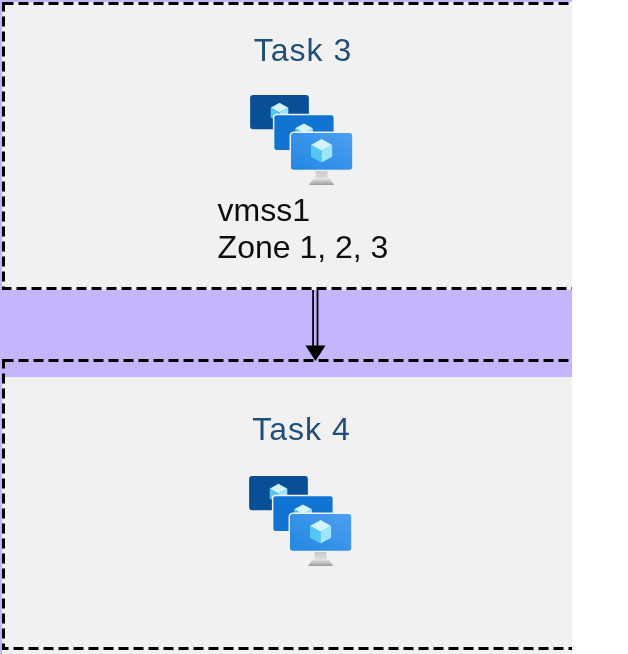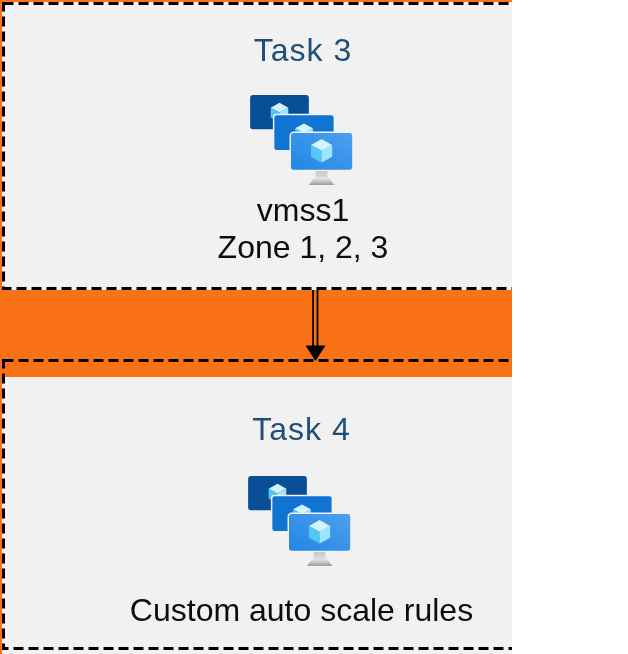--- a/index.html
+++ b/index.html
@@ -5,41 +5,41 @@
   :root{
     --box-fill:#f1f1f1; --box-border:#000000; --title:#1f4e79; --body-text:#0d0d0d;
     --arrow:#000000;
     --icon-back-screen:#084f98; --icon-middle-screen:#1173d2;
     --icon-front-start:#2186e2; --icon-front-end:#4fa0f0;
     --cube-top:#d2f4ff; --cube-left:#53c8f2; --cube-right:#9fe5ff;
   }
   *{margin:0;padding:0;box-sizing:border-box;}
   html,body{background:#ffffff;}
   body{font-family:"Liberation Sans",sans-serif;}
-  .canvas{position:relative;width:512px;height:654px;background:#f97316;overflow:hidden;}
+  .canvas{position:relative;width:572px;height:654px;background:#c4b5fd;overflow:hidden;}
   .task-box{
     position:absolute;left:2px;width:622px;
     background:var(--box-fill);
     display:flex;flex-direction:column;align-items:center;
   }
   .task-box .content-col{position:relative;left:-10px;display:flex;flex-direction:column;align-items:center;}
   #task-box-1{top:2px;height:288px;}
   #task-box-2{top:377px;height:291px;width:619px;}
   .task-title{
     color:var(--title);font-size:32px;line-height:40px;font-weight:400;
     letter-spacing:1px;white-space:nowrap;
   }
   #task-box-1 .task-title{margin-top:28px;}
   #task-box-2 .task-title{margin-top:32px;}
   .vmss-icon{width:108px;height:94px;display:block;}
   #task-box-1 .vmss-icon{margin-top:24px;}
   #task-box-2 .vmss-icon{margin-top:26px;}
   .task-lines{
     color:var(--body-text);font-size:32px;line-height:37px;
-    text-align:center;white-space:nowrap;
+    white-space:nowrap;
   }
   #task-box-1 .task-lines{margin-top:4px;}
   #task-box-2 .task-lines{margin-top:23px;}
   .overlay{position:absolute;left:0;top:0;width:628px;height:654px;pointer-events:none;}
 </style>
 </head>
 <body>
 
 <div class="canvas">
 
@@ -92,23 +92,20 @@
       </div>
     </div>
   </div>
 
   <div class="task-box" id="task-box-2">
     <div class="content-col">
       <div class="task-title">Task 4</div>
       <svg class="vmss-icon" viewBox="0 0 110 96">
         <use href="#vmss-symbol"></use>
       </svg>
-      <div class="task-lines">
-        <div>Custom auto scale rules</div>
-      </div>
     </div>
   </div>
 
   <svg class="overlay" viewBox="0 0 628 654">
     <rect x="3.5" y="3.5" width="619" height="285" fill="none" style="stroke:var(--box-border)" stroke-width="3" stroke-dasharray="10 5"></rect>
     <rect x="3.5" y="360.5" width="616" height="288" fill="none" style="stroke:var(--box-border)" stroke-width="3" stroke-dasharray="10 5"></rect>
     <g style="fill:var(--arrow)">
       <rect x="312.2" y="290" width="1.8" height="58"></rect>
       <rect x="316.6" y="290" width="1.8" height="58"></rect>
       <path d="M305.5 345.5 L325.5 345.5 L315.5 361 Z"></path>

